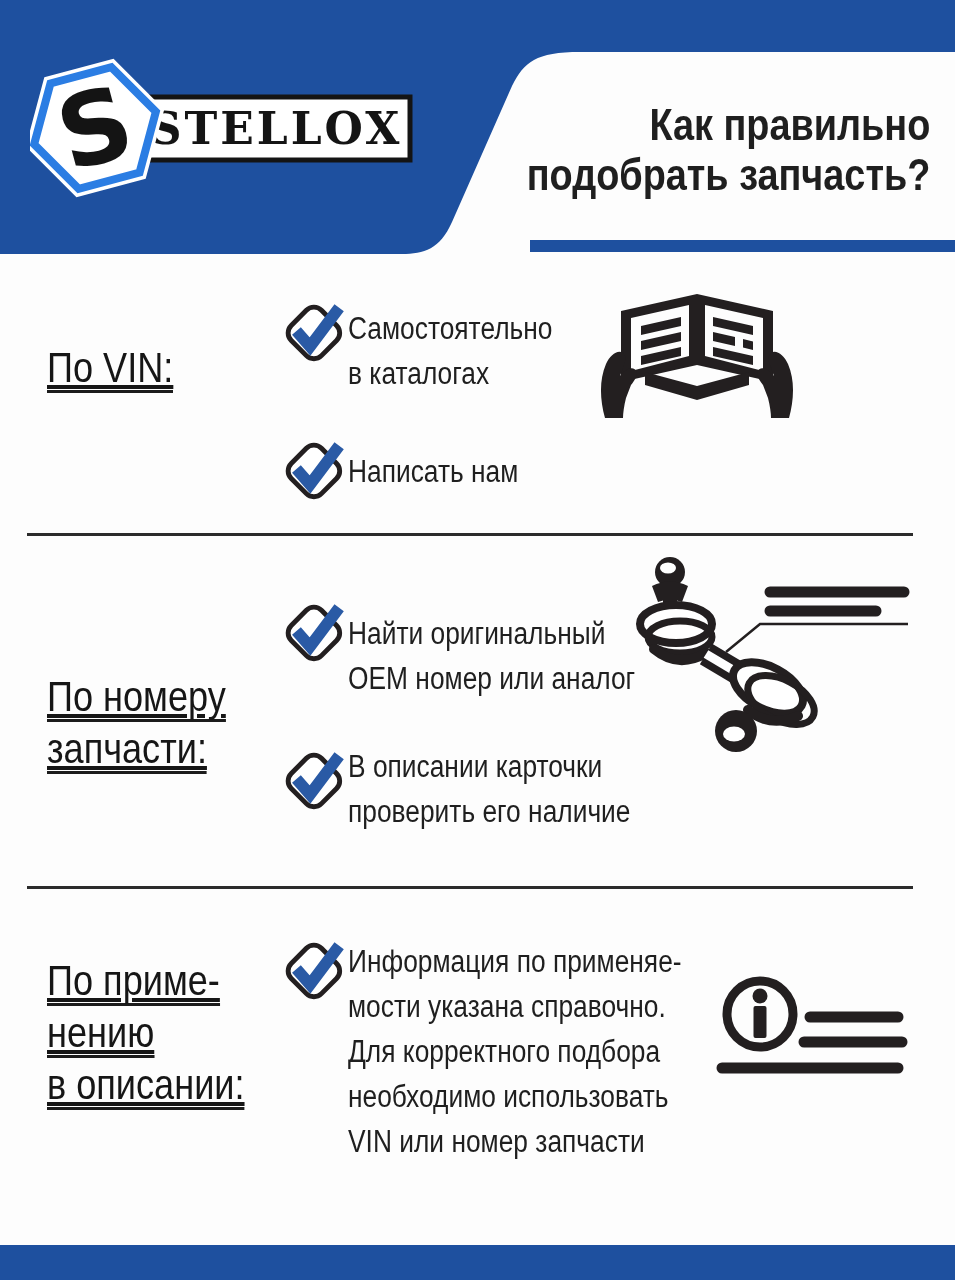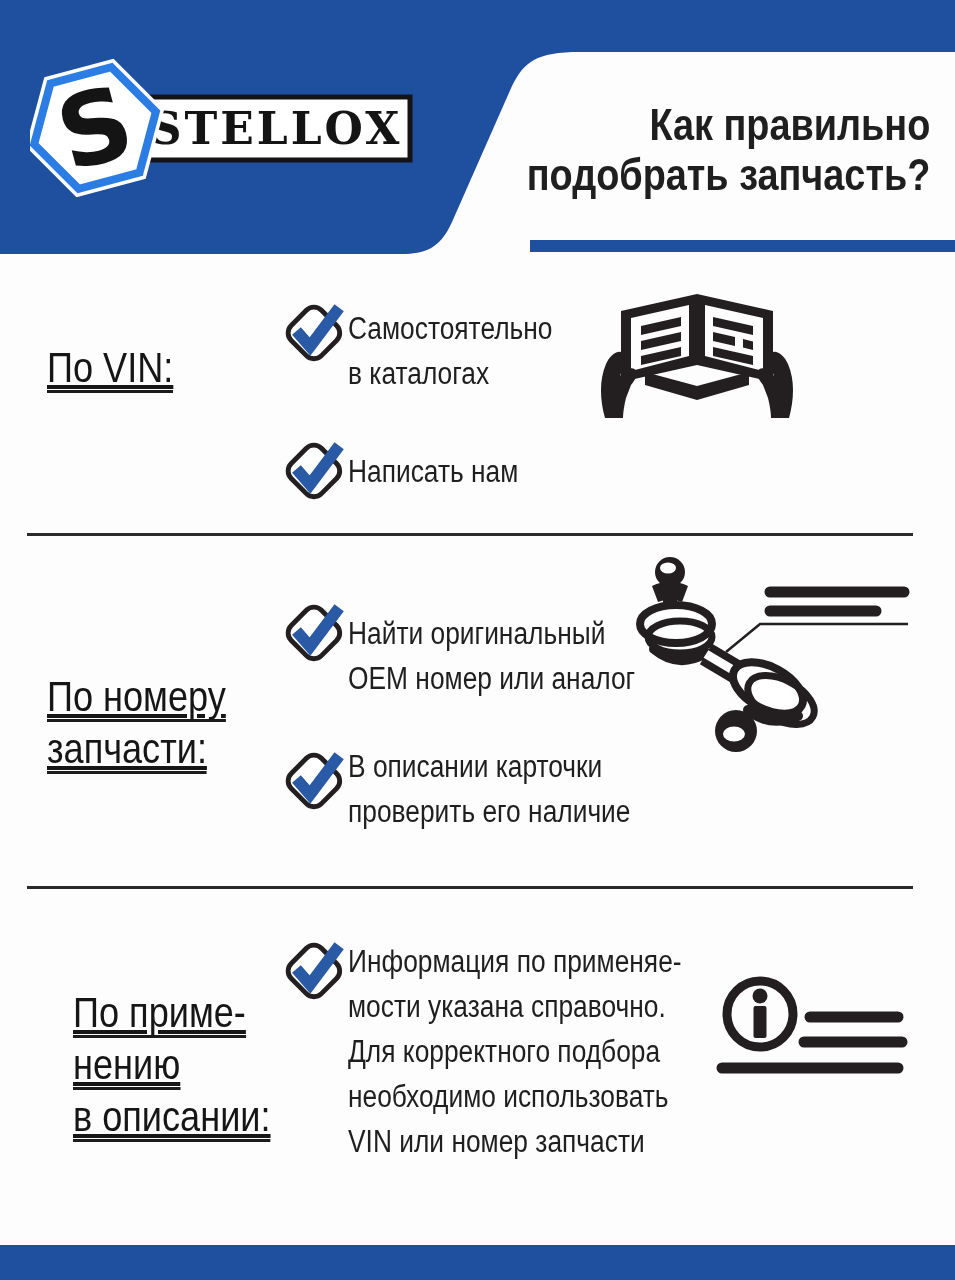--- a/index.html
+++ b/index.html
@@ -152,21 +152,21 @@
       <ellipse cx="150" cy="138" rx="38" ry="21" transform="rotate(28 150 138)" fill="#ffffff" style="stroke:var(--icon-black)" stroke-width="8"></ellipse>
       <ellipse cx="163" cy="150" rx="36" ry="20" transform="rotate(28 163 150)" fill="none" style="stroke:var(--icon-black)" stroke-width="7"></ellipse>
       <path d="M130 160 Q152 178 180 166" fill="none" style="stroke:var(--icon-black)" stroke-width="10" stroke-linecap="round"></path>
       <circle cx="118" cy="181" r="21" style="fill:var(--icon-black)"></circle>
       <ellipse cx="116" cy="184" rx="11" ry="7.5" fill="#ffffff"></ellipse>
     </g>
   </svg>
 
   <div class="divider" style="top:886px;"></div>
 
-  <div class="sec-label" style="top:992px;margin-left:26px;">
+  <div class="sec-label" style="top:960px;">
     <span class="label-line">По приме-</span>
     <span class="label-line">нению</span>
     <span class="label-line">в описании:</span>
   </div>
 
   <svg class="check-svg" style="top:938px;" width="66" height="64" viewBox="0 0 68 64">
     <rect x="15" y="11" width="44" height="44" rx="11" transform="rotate(45 37 33)" fill="#ffffff" style="stroke:var(--icon-black)" stroke-width="5"></rect>
     <path d="M19 31 L33 47 L63 7" fill="none" style="stroke:var(--check-blue)" stroke-width="12"></path>
   </svg>
   <div class="item-text" style="top:939px;">

